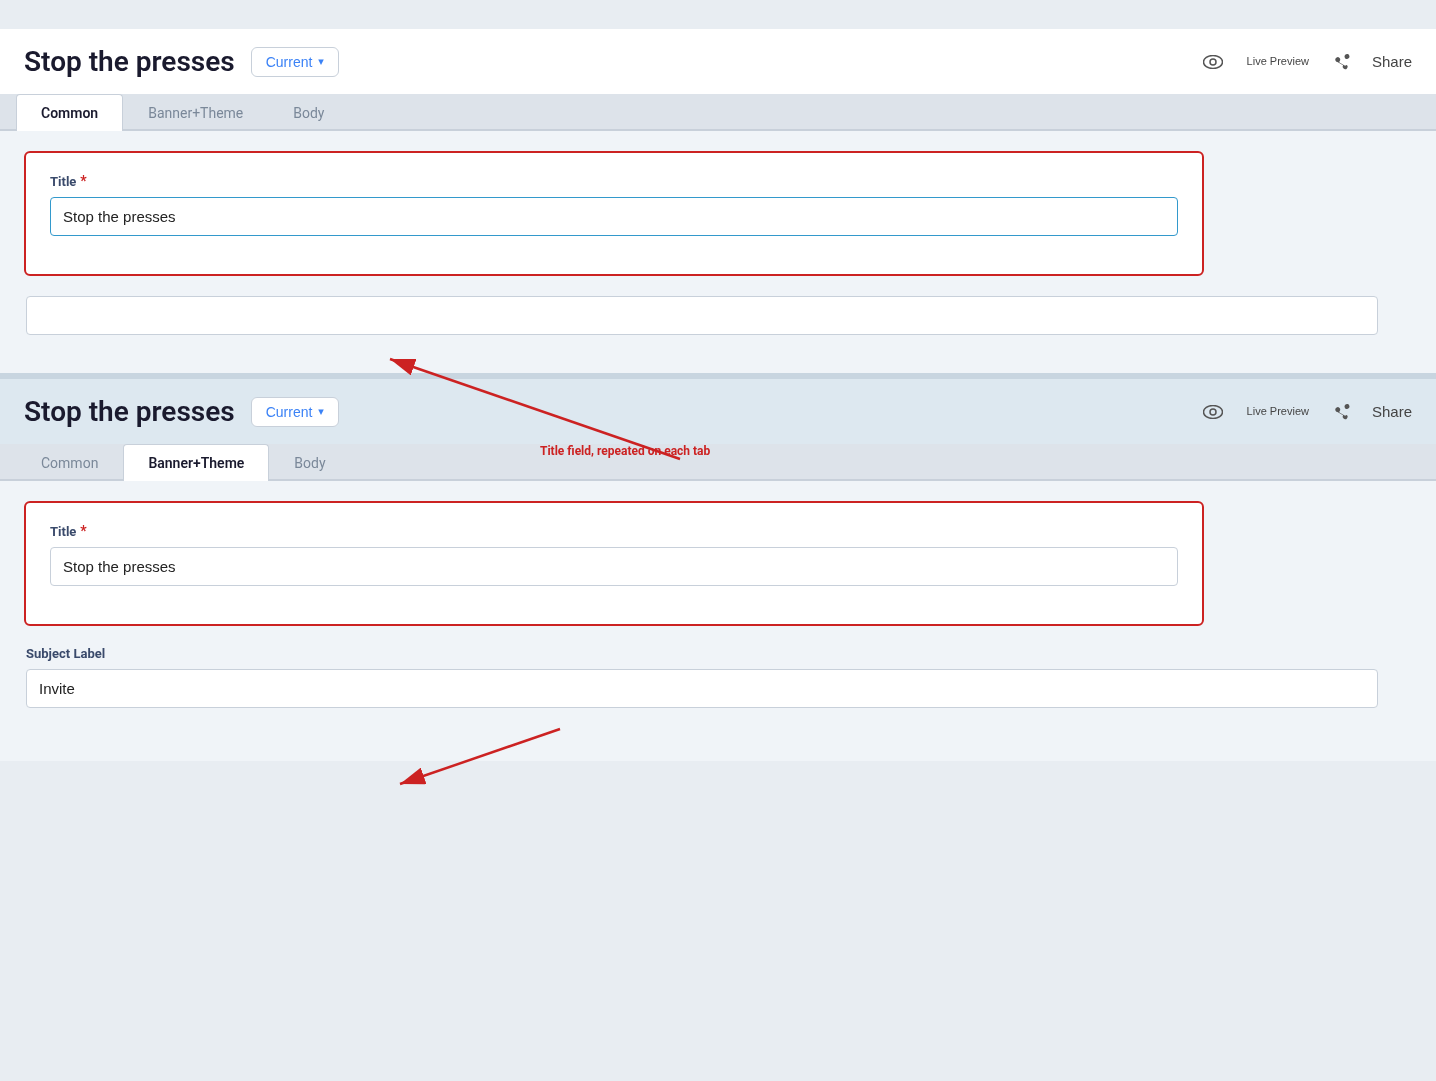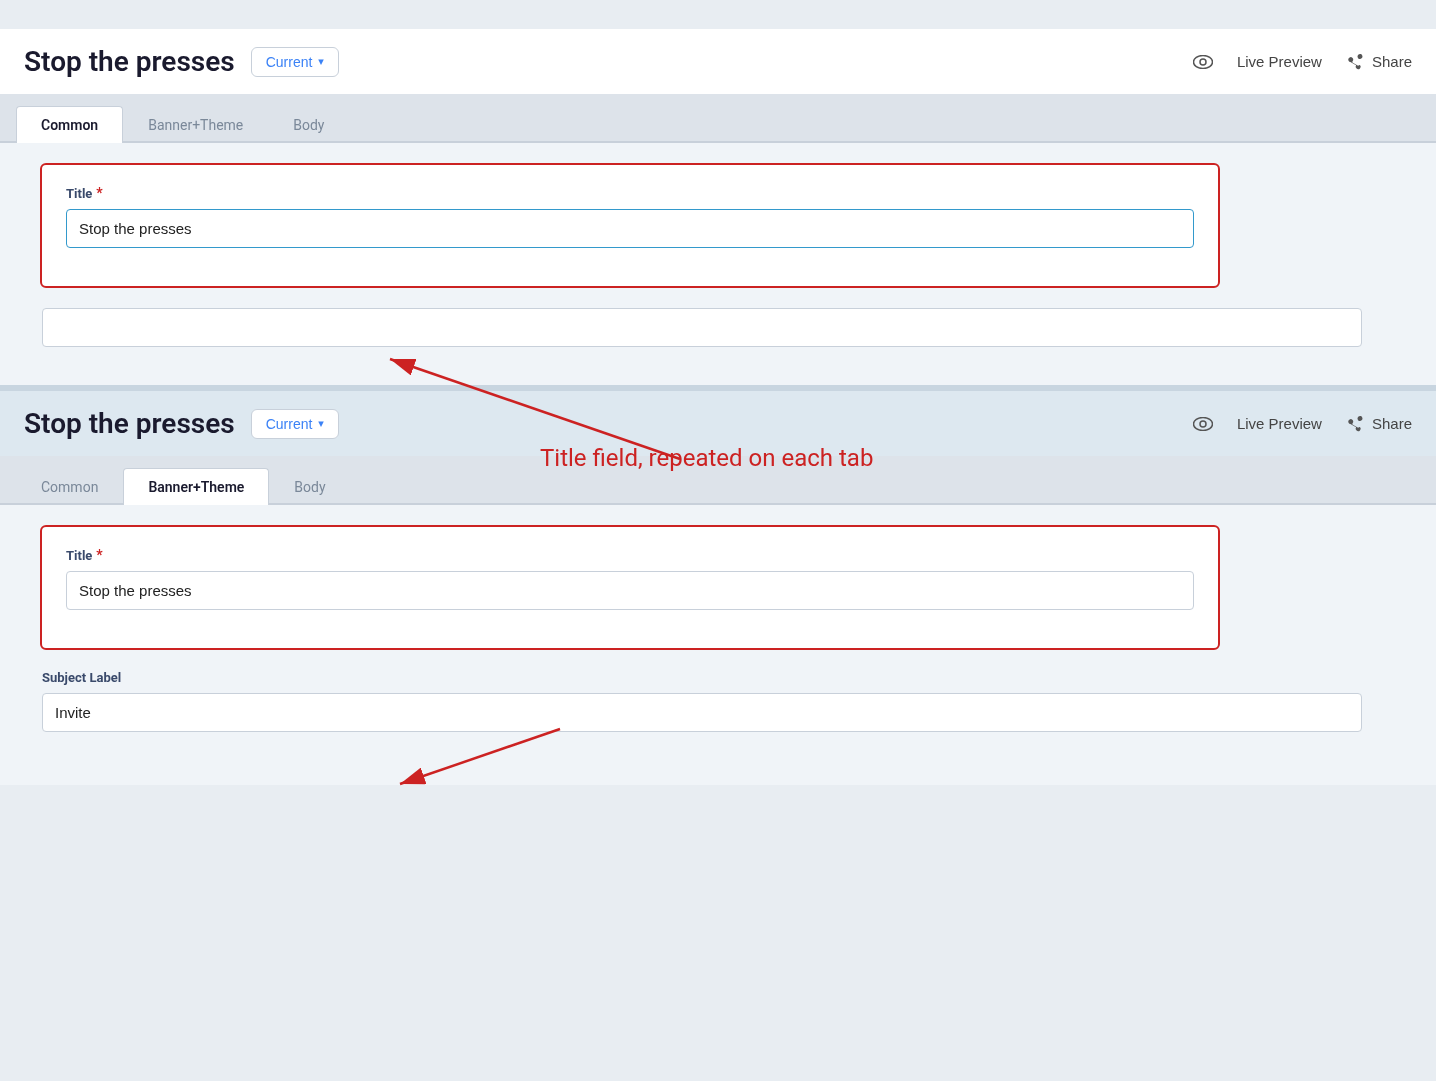--- a/index.html
+++ b/index.html
@@ -39,47 +39,46 @@
       flex: 0 0 auto;
     }
     .header-right {
       margin-left: auto;
       display: flex;
       align-items: center;
       gap: 24px;
     }
     .live-preview-btn {
       display: flex;
-      align-items: center;
       gap: 24px;
+      font-size: 11px;
+      color: #444;
+      cursor: pointer;
+      background: none;
+      border: none;
+    }
+    .share-btn {
+      display: flex;
+      align-items: center;
+      gap: 21px;
       font-size: 15px;
       color: #444;
       cursor: pointer;
       background: none;
       border: none;
     }
-    .share-btn {
-      display: flex;
-      align-items: center;
-      gap: 8px;
-      font-size: 15px;
-      color: #444;
-      cursor: pointer;
-      background: none;
-      border: none;
-    }
 
     
     .tabs-bar {
       display: flex;
       align-items: flex-end;
       background: #dde3ea;
       padding: 0 0 0 16px;
       border-bottom: 2px solid #c8d0da;
-      height: 48px;
+      height: 36px;
     }
     .tab {
       padding: 10px 24px;
       font-size: 14px;
       color: #7a8899;
       cursor: pointer;
       border: 1px solid transparent;
       border-bottom: none;
       border-radius: 4px 4px 0 0;
       background: transparent;
@@ -91,21 +90,21 @@
       background: #fff;
       color: #1a1a2e;
       font-weight: 600;
       border-color: #c8d0da;
       border-bottom-color: #fff;
     }
 
     
     .form-area {
       background: #f0f4f8;
-      padding: 20px 40px;
+      padding: 20px 24px;
     }
     .form-card {
       background: #fff;
       border: 2px solid #cc2222;
       border-radius: 6px;
       padding: 20px 24px;
       margin-bottom: 20px;
       max-width: 1180px;
     }
     .form-group {
@@ -163,22 +162,22 @@
       position: relative;
     }
     .bottom-panel {
       position: relative;
     }
 
     
     .annotation-text {
       position: absolute;
       color: #cc2222;
-      font-size: 24px;
-      font-weight: 400;
+      font-size: 12px;
+      font-weight: 700;
       z-index: 20;
     }
   </style>
 </head>
 <body>
 
 <div class="main-wrapper" style="width:1436px; min-height:1081px; position:relative;">
 
   <div class="top-panel" style="background:#fff; border-bottom: 6px solid #c8d5e0;">
 

